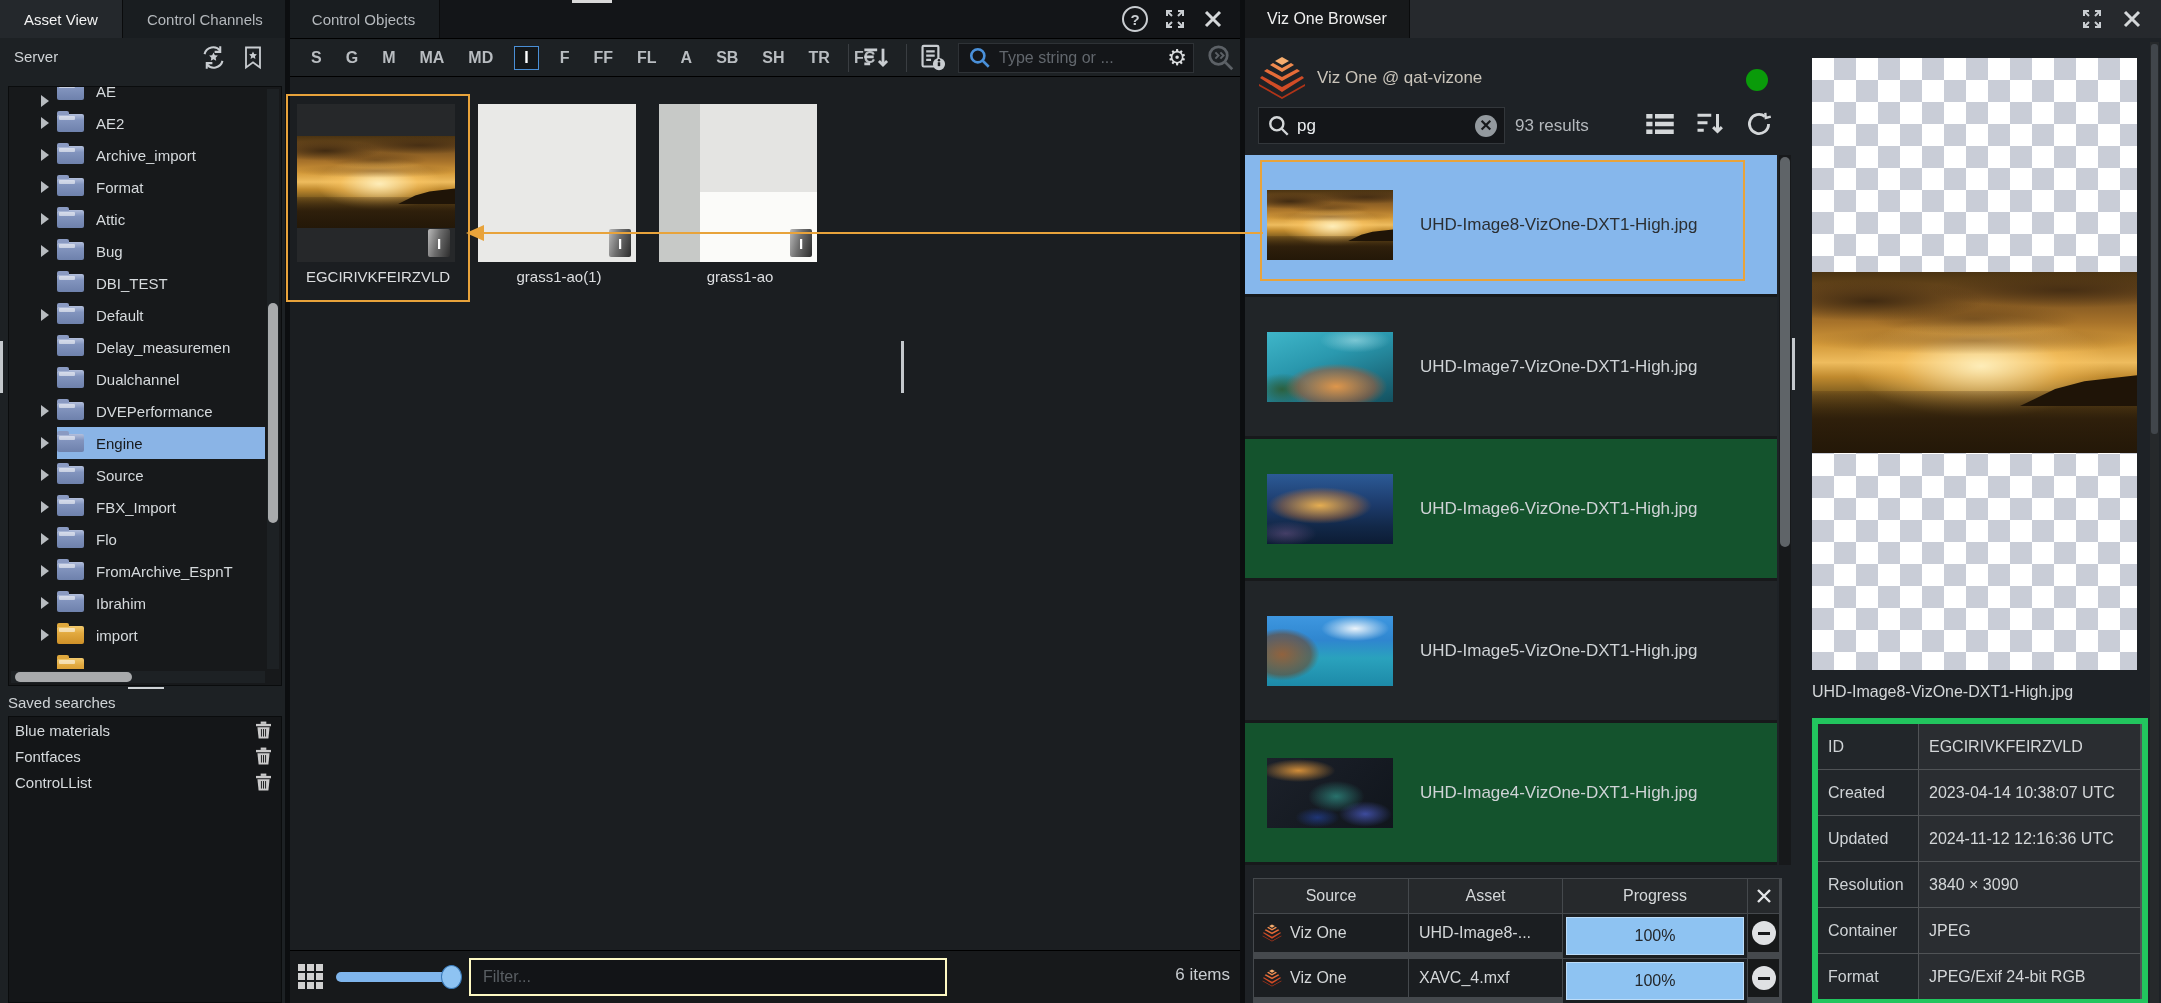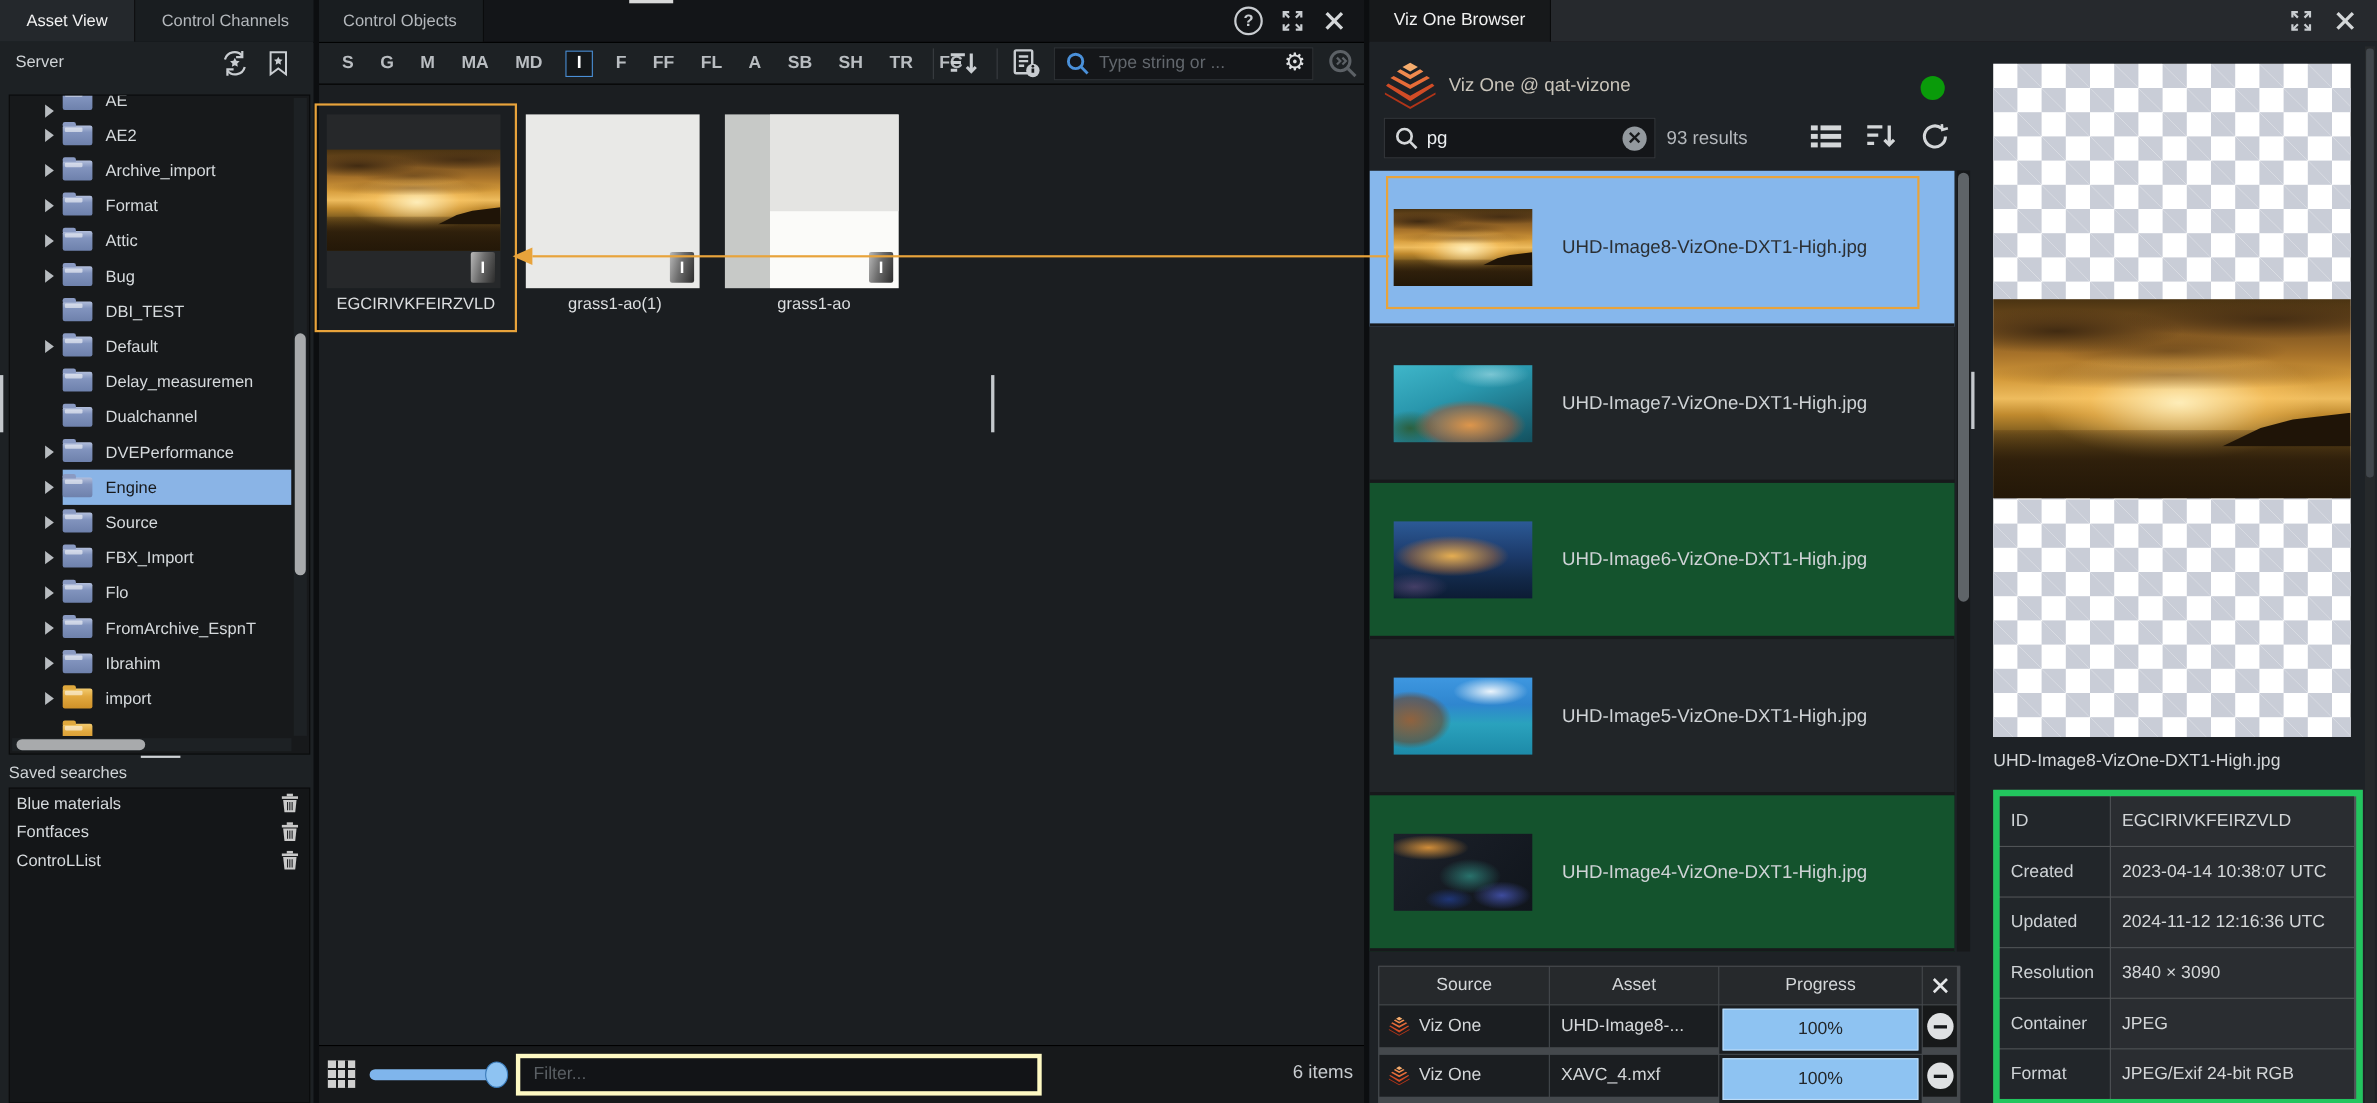--- a/index.html
+++ b/index.html
@@ -72,21 +72,21 @@
   .glabel{position:absolute;top:172px;left:0;right:0;text-align:center;font-size:15px;color:#dcdee0;white-space:nowrap;}
   .ibadge{position:absolute;right:5px;bottom:5px;width:22px;height:28px;border-radius:2px;color:#fff;font-size:15px;font-weight:bold;display:flex;align-items:center;justify-content:center;z-index:5;
     background:linear-gradient(105deg,#b9b9b9 0%,#6d6d6d 45%,#2c2c2c 100%);}
   #connector-line{position:absolute;left:484px;top:232px;width:779px;height:2px;background:#e8a33b;z-index:50;}
   #connector-arrow{position:absolute;left:466px;top:225px;width:0;height:0;border-right:18px solid #e8a33b;border-top:8px solid transparent;border-bottom:8px solid transparent;z-index:50;}
   #mid-bottom{position:absolute;left:290px;top:950px;width:950px;height:53px;background:#17191b;border-top:1px solid #000;box-sizing:border-box;}
   #grid-icon{position:absolute;left:8px;top:13px;width:25px;height:25px;background-color:#d0d0d0;
     background-image:repeating-linear-gradient(90deg,transparent 0 7px,#17191b 7px 9px),repeating-linear-gradient(0deg,transparent 0 7px,#17191b 7px 9px);}
   #zoom-slider{position:absolute;left:46px;top:21px;width:122px;height:10px;background:#7fb5ec;border-radius:5px;}
   #zoom-knob{position:absolute;right:-4px;top:-7px;width:21px;height:24px;border-radius:50%;background:#8ec3f2;border:1px solid #3a7ab8;box-sizing:border-box;}
-  #filter-input{position:absolute;left:179px;top:7px;width:478px;height:38px;background:#121417;border:4px solid #fef9c3;box-sizing:border-box;color:#e8e8e8;font-size:16px;padding:0 12px;font-family:"Liberation Sans",sans-serif;outline:none;}
+  #filter-input{position:absolute;left:179px;top:7px;width:478px;height:38px;background:#121417;border:2px solid #fef9c3;box-sizing:border-box;color:#e8e8e8;font-size:16px;padding:0 12px;font-family:"Liberation Sans",sans-serif;outline:none;}
   #filter-input::placeholder{color:#5a5f64;}
   #items-count{position:absolute;left:850px;top:14px;width:90px;text-align:right;font-size:17px;color:#c8ccd0;}
 
   
   #viz-panel{position:absolute;left:1245px;top:38px;width:916px;height:965px;background:#1e2226;}
   #viz-logo{position:absolute;left:13px;top:18px;width:48px;height:44px;}
   #viz-server{position:absolute;left:72px;top:30px;font-size:17px;color:#c9c4ba;}
   #status-dot{position:absolute;left:501px;top:31px;width:22px;height:22px;border-radius:50%;background:#0a9b0a;}
   #vizsearch{position:absolute;left:13px;top:69px;width:247px;height:37px;background:#141619;border:1px solid #33373b;display:flex;align-items:center;box-sizing:border-box;}
   #vizsearch input{flex:1;background:transparent;border:none;outline:none;color:#eceff1;font-size:17px;font-family:"Liberation Sans",sans-serif;min-width:0;padding-left:4px;}

